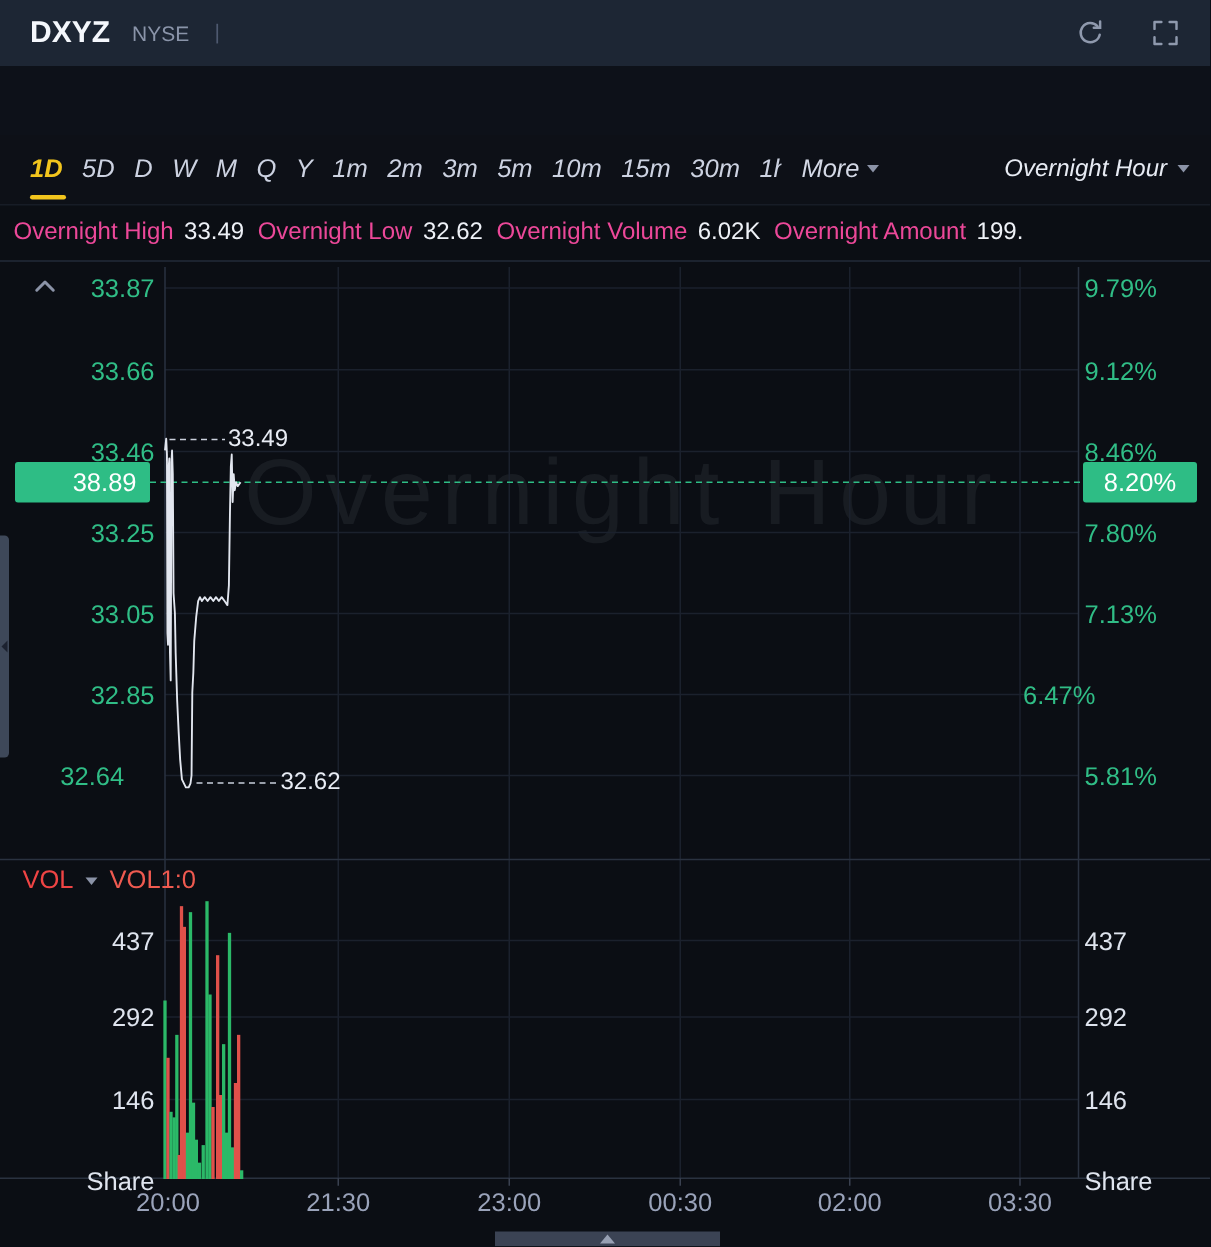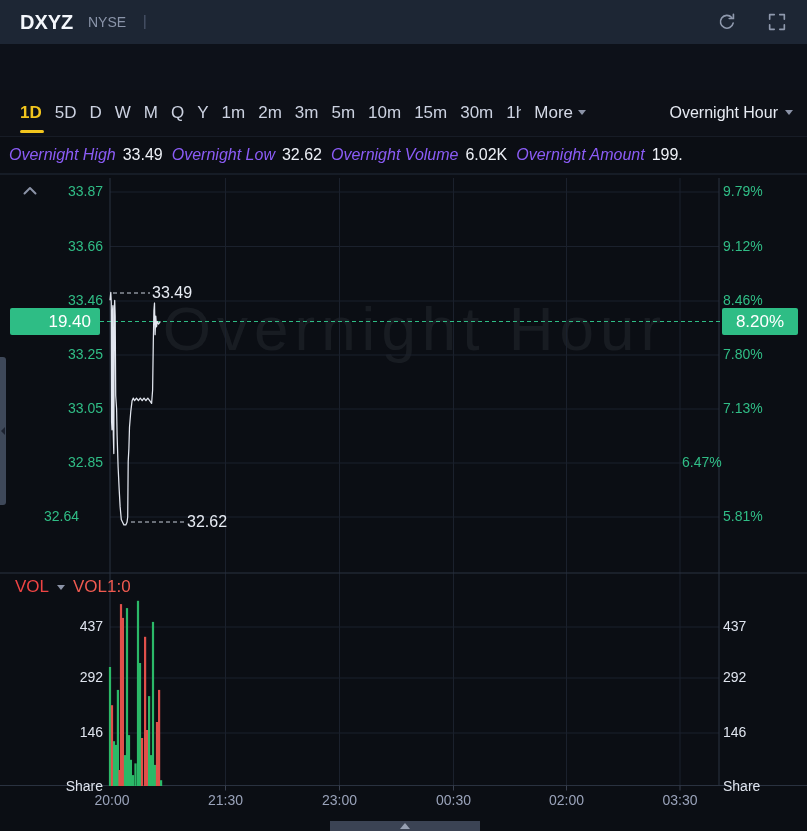--- a/index.html
+++ b/index.html
@@ -20,38 +20,38 @@
   .tbtn{position:absolute;top:50px;width:34px;height:34px;background:#262c39;border-radius:6px;display:flex;align-items:center;justify-content:center;}
   .sbtn{position:absolute;top:54px;width:26px;height:26px;background:#262b36;border-radius:4px;display:flex;align-items:center;justify-content:center;}
   .tdiv{position:absolute;top:57px;width:1px;height:20px;background:#3a4150;}
   .caret{width:0;height:0;border-left:4px solid transparent;border-right:4px solid transparent;border-top:5px solid #8b93a7;display:inline-block;}
   .tcaret{position:absolute;top:65px;}
   .aabox{position:absolute;top:56px;width:27px;height:21px;border:1.6px solid #a8aec1;border-radius:4px;
          color:#b6bccd;font-size:13px;line-height:21px;text-align:center;}
   .tri-l{width:0;height:0;border-top:5px solid transparent;border-bottom:5px solid transparent;border-right:7px solid #5f6a80;}
   .tri-r{width:0;height:0;border-top:5px solid transparent;border-bottom:5px solid transparent;border-left:7px solid #a9b2c6;}
   
-  .tfbar{position:absolute;left:0;top:90px;width:807px;height:46px;background:#0d1017;border-bottom:1px solid #171c26;}
+  .tfbar{position:absolute;left:0;top:90px;width:807px;height:46px;background:#0d1017;border-bottom:1px solid #171c26;font-style:italic;}
   .tflist{position:absolute;left:20px;top:0;height:45px;display:flex;align-items:center;gap:13px;font-size:17px;color:#ccd2e1;}
   .tf{position:relative;cursor:pointer;white-space:nowrap;}
   .tf.active{color:#f2c51d;font-weight:bold;}
   .tf.active::after{content:"";position:absolute;left:0;right:-2px;bottom:-10px;height:3px;background:#f2c51d;border-radius:2px;}
   .tf.clip{max-width:15px;overflow:hidden;}
   .morebox{display:flex;align-items:center;gap:5px;cursor:pointer;color:#d4d9e6;}
   .session{position:absolute;right:14px;top:0;height:45px;display:flex;align-items:center;gap:7px;font-size:16px;color:#e7ebf3;cursor:pointer;}
   
   .stats{position:absolute;left:0;top:136px;width:807px;height:38px;display:flex;align-items:center;padding-left:9px;
          font-size:16px;white-space:nowrap;overflow:hidden;}
-  .stats .lb{color:#8b5cf6;margin-right:7px;font-style:italic;}
+  .stats .lb{color:#ec4899;margin-right:7px;}
   .stats .vl{color:#eef1f7;margin-right:9px;}
   
   .watermark{position:absolute;left:110px;top:293px;width:610px;text-align:center;font-size:62px;letter-spacing:6px;
              color:rgba(201,212,233,0.07);white-space:nowrap;font-weight:500;z-index:0;}
   #plot{position:absolute;left:0;top:0;z-index:1;}
-  .axlab{position:absolute;font-size:14px;z-index:2;}
+  .axlab{position:absolute;font-size:17px;z-index:2;}
   .grn{color:#30bd86;}
   .wht{color:#dfe4ee;}
   .tlab{color:#9aa3ba;text-align:center;}
   .badge{position:absolute;top:308px;height:27px;line-height:27px;background:#2ebd85;color:#fff;font-size:17px;border-radius:2px;z-index:3;}
   .badgeL{left:10px;width:90px;text-align:right;padding-right:9px;box-sizing:border-box;}
   .badgeR{left:722px;width:76px;text-align:center;}
   .annot{position:absolute;font-size:16px;color:#e8ecf4;z-index:2;}
   .volhdr{position:absolute;left:15px;top:577px;display:flex;align-items:center;gap:8px;font-size:17px;z-index:2;}
   .volhdr .v1{color:#ef4444;}
   .volhdr .v2{color:#ef5a50;}
@@ -318,21 +318,21 @@
       <div class="axlab tlab" style="left:536.5px;top:792px;width:60px;">02:00</div>
       <div class="axlab tlab" style="left:650px;top:792px;width:60px;">03:30</div>
     </div>
 
   <span class="chev">
     <svg width="16" height="11" viewBox="0 0 16 11" fill="none" stroke="#8b93a7" stroke-width="2" stroke-linecap="round" stroke-linejoin="round">
       <path d="M2.5 8.5 8 3l5.5 5.5"></path>
     </svg>
   </span>
 
-  <div class="badge badgeL">19.40</div>
+  <div class="badge badgeL">38.89</div>
   <div class="badge badgeR">8.20%</div>
 
   <div class="annot" style="left:152px;top:284px;">33.49</div>
   <div class="annot" style="left:187px;top:513px;">32.62</div>
 
   <div class="volhdr">
     <span class="v1">VOL</span>
     <i class="caret"></i>
     <span class="v2">VOL1:0</span>
   </div>

